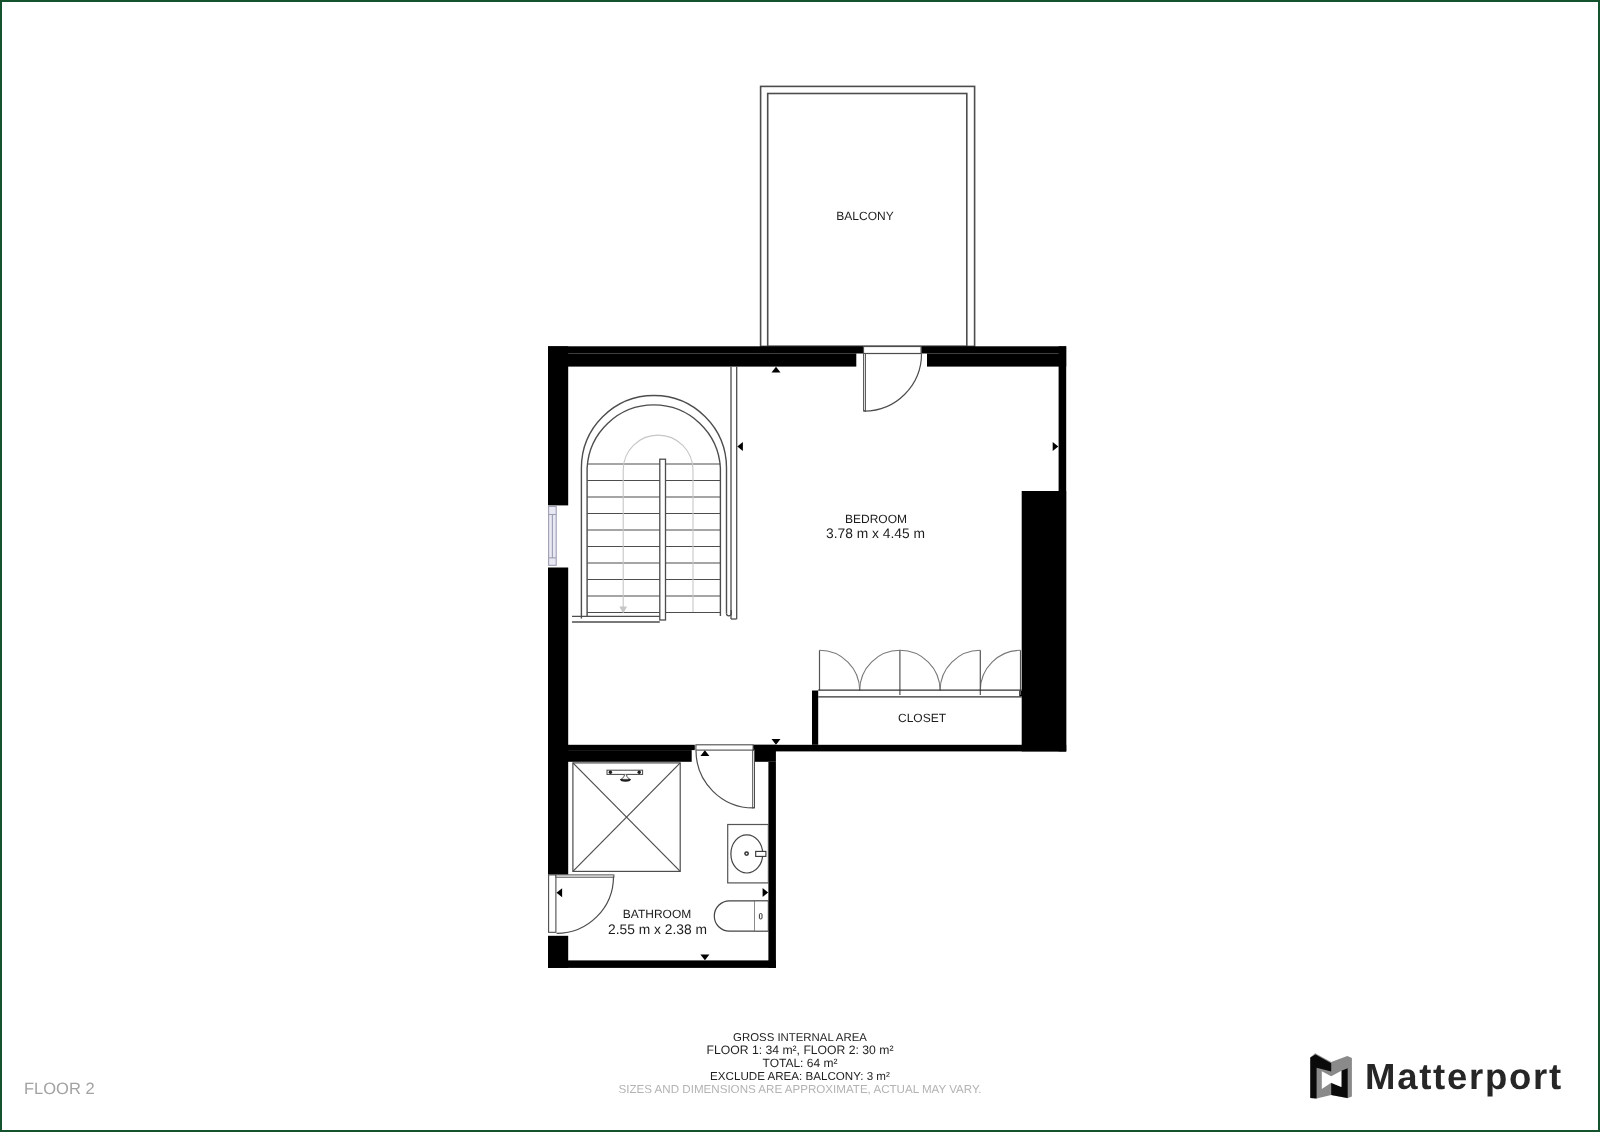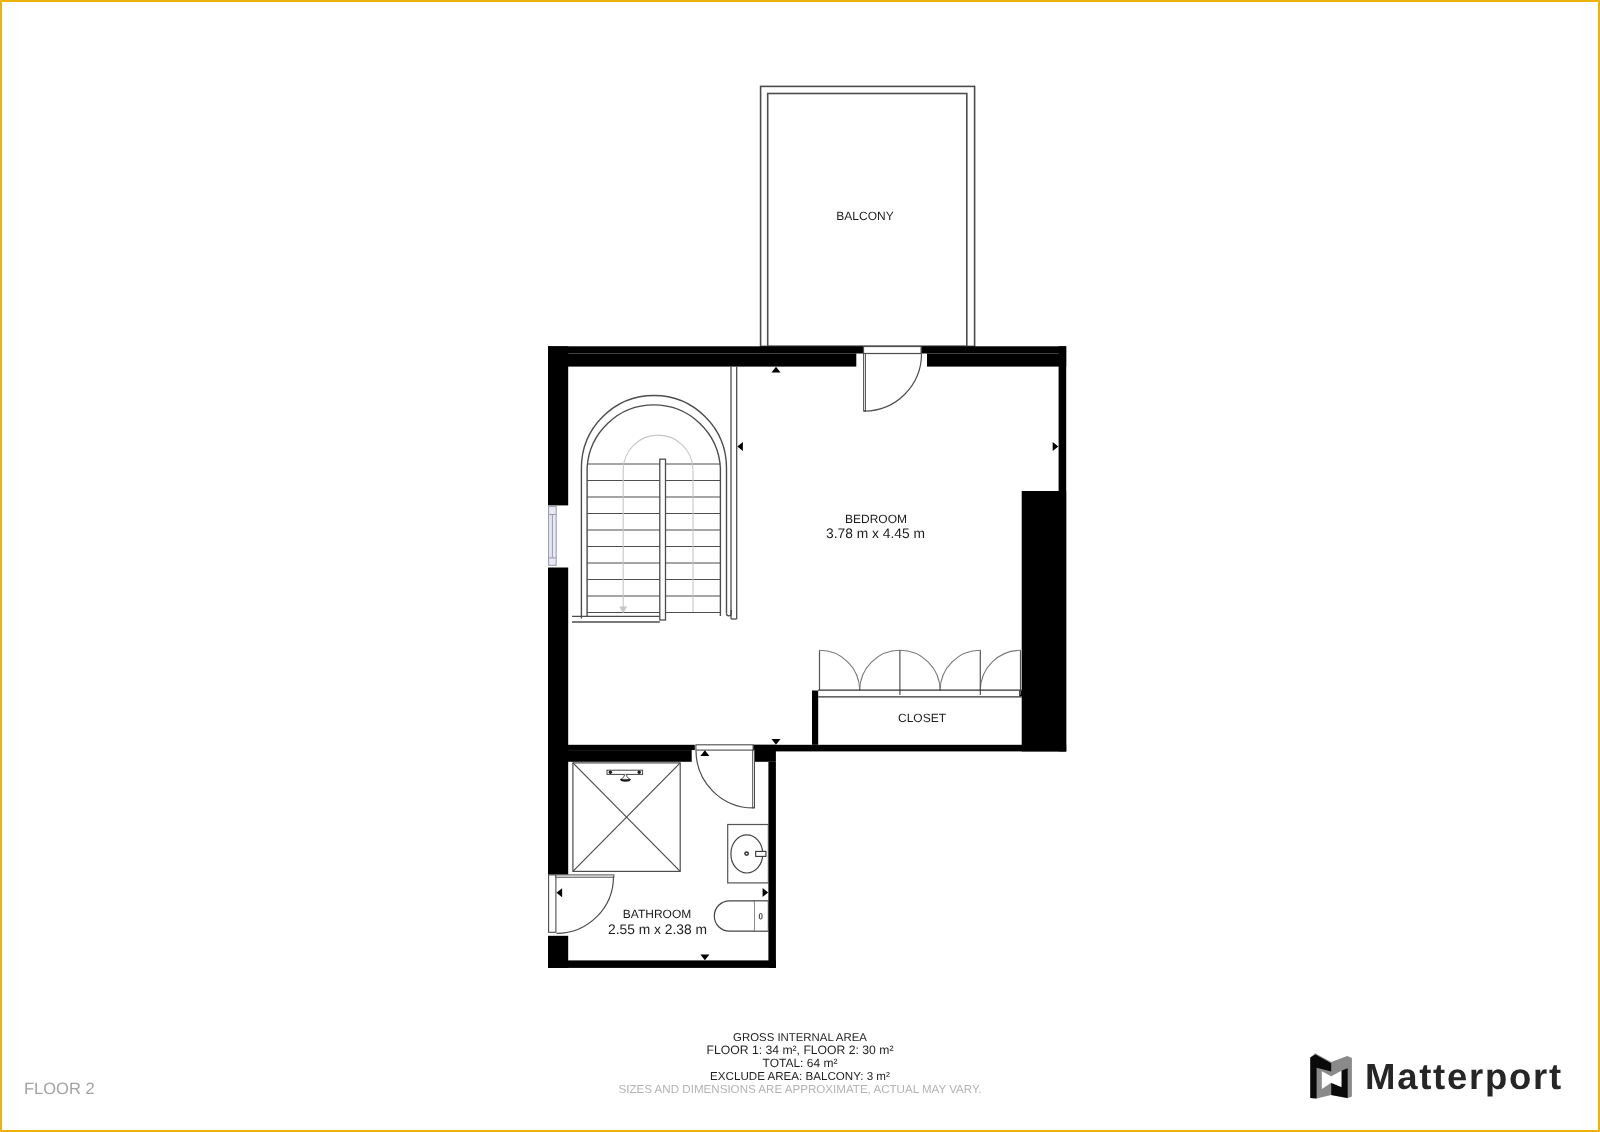--- a/index.html
+++ b/index.html
@@ -1,16 +1,16 @@
 <!DOCTYPE html>
 <html><head>
 <meta charset="utf-8">
 <style>
   html,body{margin:0;padding:0;background:#fff;}
-  #page{width:1600px;height:1132px;position:relative;box-sizing:border-box;border:2px solid #eab308;background:#fff;font-family:"Liberation Sans",sans-serif;}
+  #page{width:1600px;height:1132px;position:relative;box-sizing:border-box;border:2px solid #14532d;background:#fff;font-family:"Liberation Sans",sans-serif;}
   svg{position:absolute;left:0;top:0;}
   text{font-family:"Liberation Sans",sans-serif;}
   body{-webkit-font-smoothing:antialiased;}
   svg text{text-rendering:geometricPrecision;-webkit-font-smoothing:antialiased;}
 </style>
 </head>
 <body>
 <div id="page">
 <svg width="1596" height="1128" viewBox="2 2 1596 1128">
 

